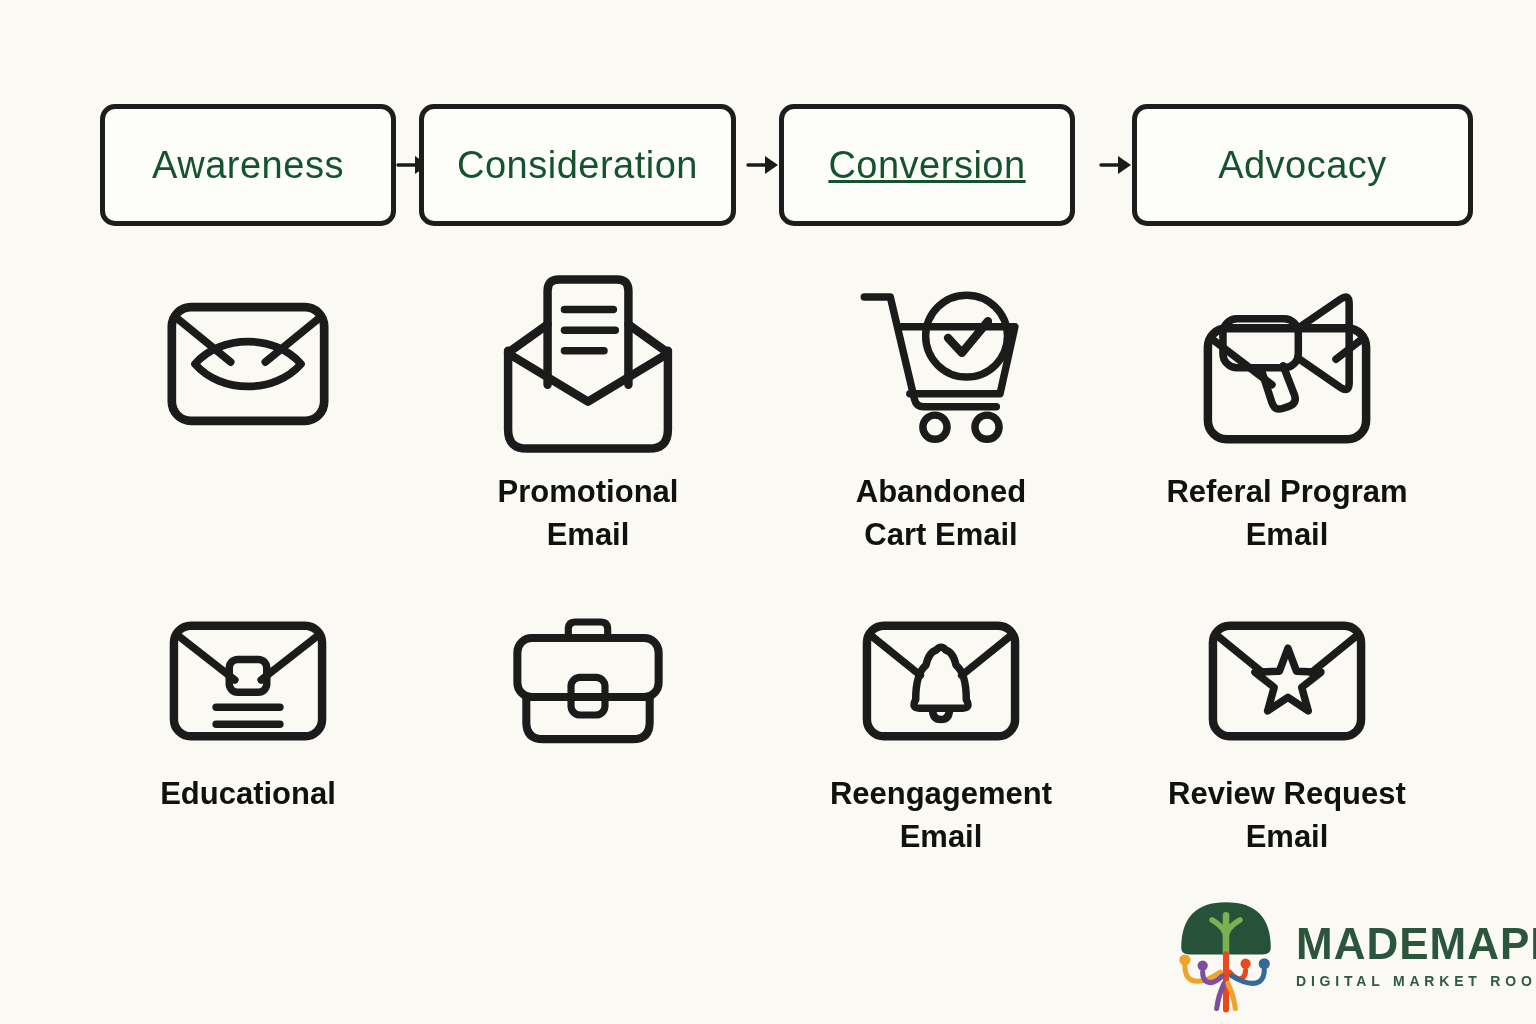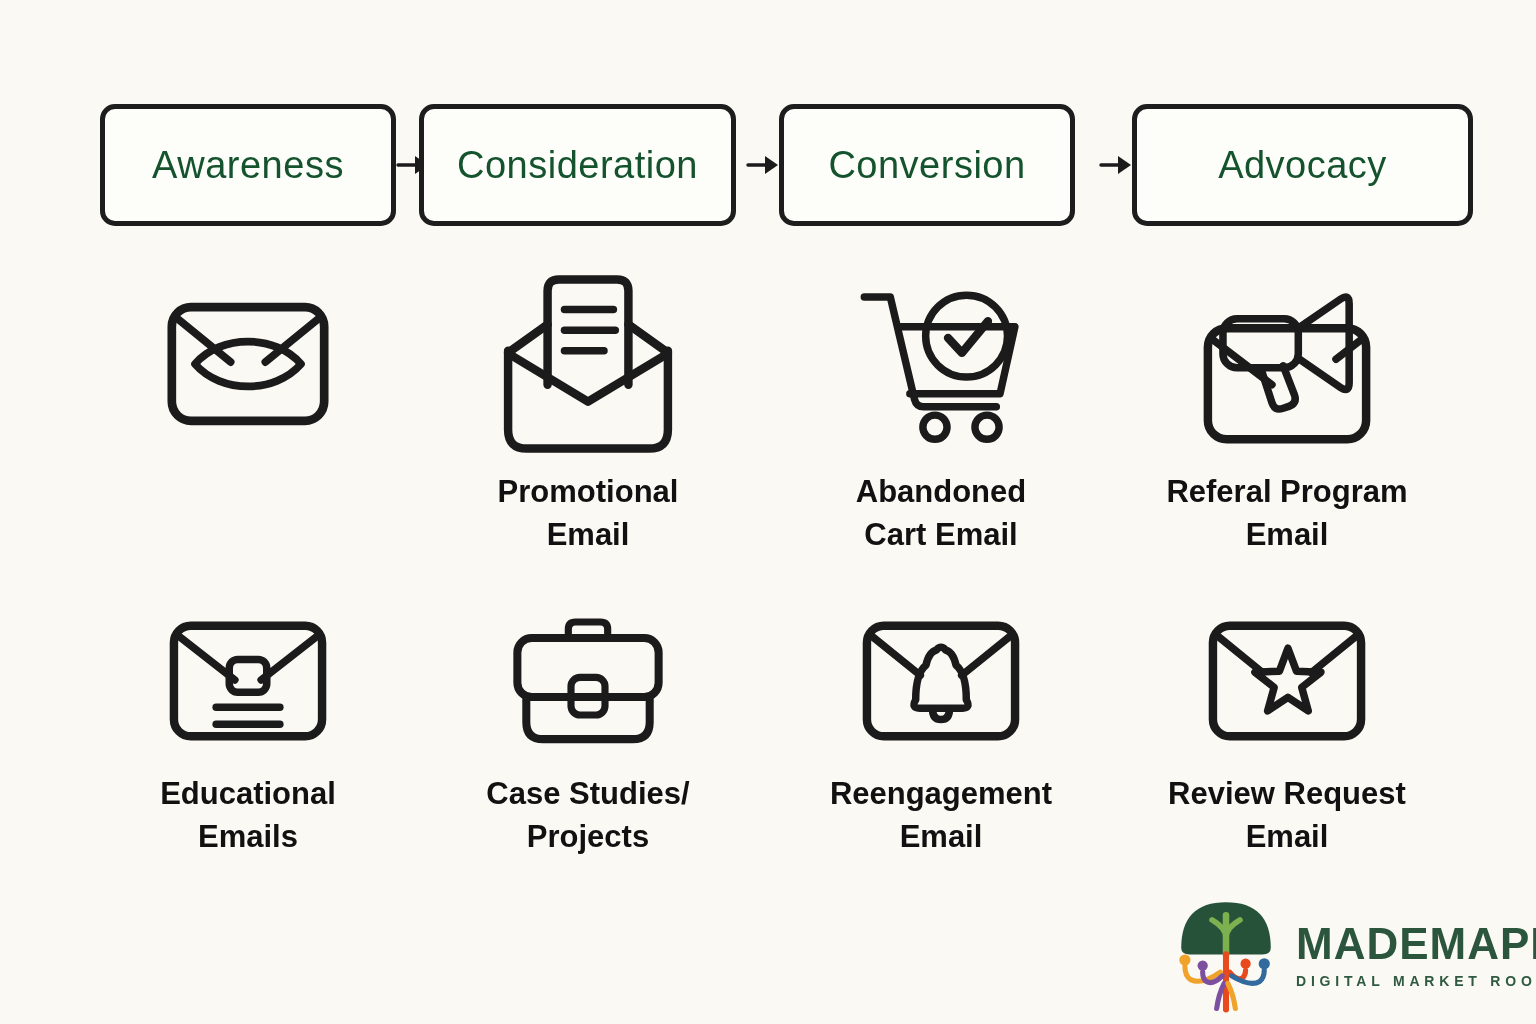--- a/index.html
+++ b/index.html
@@ -15,21 +15,21 @@
   .stage{
     position:absolute;top:104px;height:122px;
     border:5px solid #1d1d1d;border-radius:15px;
     background:#FDFDFA;
     display:flex;align-items:center;justify-content:center;
     box-sizing:border-box;
     font-size:38px;font-weight:500;letter-spacing:.5px;color:#14532d;
   }
   .stage.s0{left:100px;width:296px;}
   .stage.s1{left:419px;width:317px;}
-  .stage.s2{left:779px;width:296px;}
+  .stage.s2{left:779px;width:296px;text-decoration:underline;}
   .stage.s3{left:1132px;width:341px;}
   .arrow{
     position:absolute;top:104px;height:122px;
     display:flex;align-items:center;justify-content:center;
   }
   .arrow.a0{left:394px;width:37px;}
   .arrow.a1{left:744px;width:37px;}
   .arrow.a2{left:1098px;width:36px;}
   .arrow svg{display:block;}
   
@@ -188,25 +188,20 @@
     <svg width="162" height="120" viewBox="0 0 168 128">
       <rect class="ic" x="5" y="5" width="158" height="118" rx="18" stroke-width="9"></rect>
       <path class="ic" d="M10 16 L58 55" stroke-width="8"></path>
       <path class="ic" d="M158 16 L110 55" stroke-width="8"></path>
       <path class="ic" d="M85 29 L94.1 53.5 L120.2 54.6 L99.7 70.8 L106.7 95.9 L85 81.5 L63.3 95.9 L70.3 70.8 L49.8 54.6 L75.9 53.5 Z" stroke-width="8" fill="#FBF9F4"></path>
     </svg>
   </div>
 
   <div class="item-label row2 c0">
     <span>Educational</span>
-      <span>Emails</span>
-  </div>
-  <div class="item-label row2 c1">
-    <span>Case Studies/</span>
-      <span>Projects</span>
   </div>
   <div class="item-label row2 c2">
     <span>Reengagement</span>
       <span>Email</span>
   </div>
   <div class="item-label row2 c3">
     <span>Review Request</span>
       <span>Email</span>
   </div>
 

